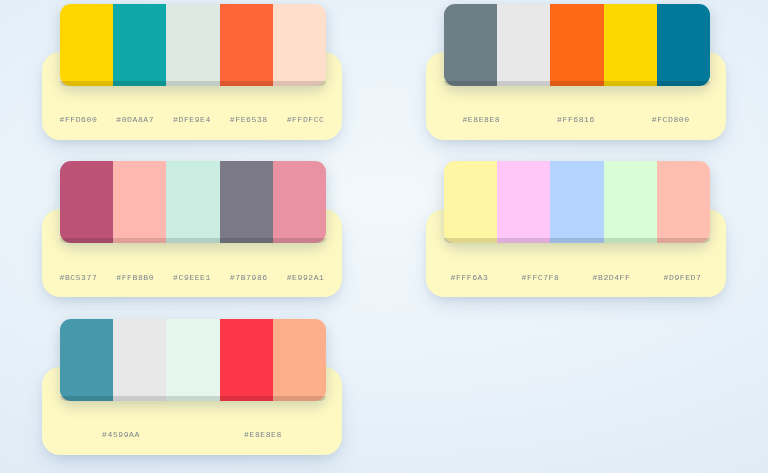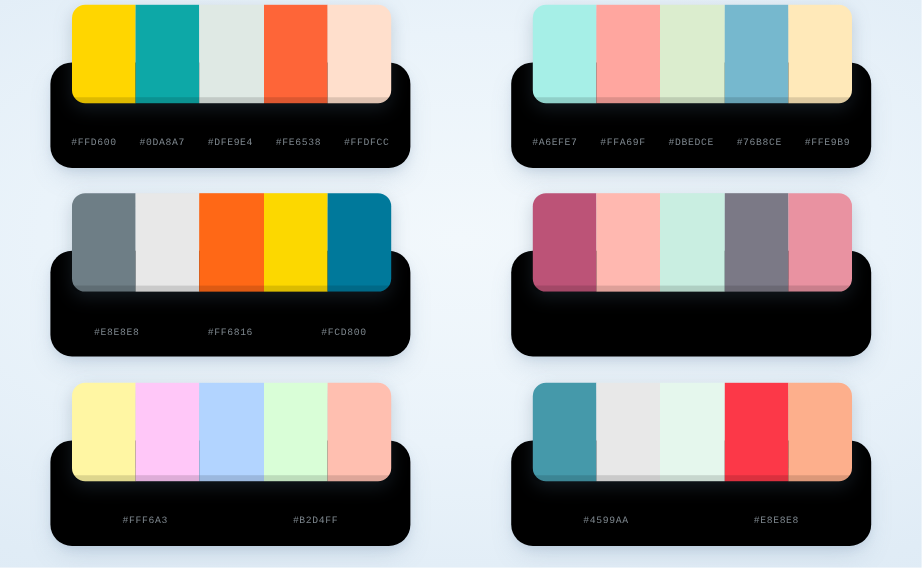--- a/index.html
+++ b/index.html
@@ -29,21 +29,21 @@
     display:flex;
     align-items:center;
     justify-content:center;
   }
 
   
   .palette-card {
     position:relative;
     width:300px;
     height:88px;
-    background:#000000;
+    background:#fef9c3;
     border-radius:18px;
     box-shadow:
       0 10px 22px -6px rgba(110,140,170,0.30),
       0 3px 8px -2px rgba(110,140,170,0.18);
     margin-top:34px;
   }
 
   
   .hex-row {
     position:absolute;
@@ -113,38 +113,20 @@
           <div class="hex-cell">#0DA8A7</div>
           <div class="hex-cell">#DFE9E4</div>
           <div class="hex-cell">#FE6538</div>
           <div class="hex-cell">#FFDFCC</div>
         </div>
       </div>
     </div>
     <div class="palette-card-wrap">
       <div class="palette-card">
         <div class="swatch-strip">
-          <div class="swatch" style="background: rgb(166, 239, 231);"></div>
-          <div class="swatch" style="background: rgb(255, 166, 159);"></div>
-          <div class="swatch" style="background: rgb(219, 237, 206);"></div>
-          <div class="swatch" style="background: rgb(118, 184, 206);"></div>
-          <div class="swatch" style="background: rgb(255, 233, 185);"></div>
-        </div>
-        <div class="hex-row">
-          <div class="hex-cell">#A6EFE7</div>
-          <div class="hex-cell">#FFA69F</div>
-          <div class="hex-cell">#DBEDCE</div>
-          <div class="hex-cell">#76B8CE</div>
-          <div class="hex-cell">#FFE9B9</div>
-        </div>
-      </div>
-    </div>
-    <div class="palette-card-wrap">
-      <div class="palette-card">
-        <div class="swatch-strip">
           <div class="swatch" style="background: rgb(110, 126, 134);"></div>
           <div class="swatch" style="background: rgb(232, 232, 232);"></div>
           <div class="swatch" style="background: rgb(255, 104, 22);"></div>
           <div class="swatch" style="background: rgb(252, 216, 0);"></div>
           <div class="swatch" style="background: rgb(0, 121, 155);"></div>
         </div>
         <div class="hex-row">
           <div class="hex-cell">#E8E8E8</div>
           <div class="hex-cell">#FF6816</div>
           <div class="hex-cell">#FCD800</div>
@@ -153,34 +135,43 @@
     </div>
     <div class="palette-card-wrap">
       <div class="palette-card">
         <div class="swatch-strip">
           <div class="swatch" style="background: rgb(188, 83, 119);"></div>
           <div class="swatch" style="background: rgb(255, 184, 176);"></div>
           <div class="swatch" style="background: rgb(201, 238, 225);"></div>
           <div class="swatch" style="background: rgb(123, 121, 134);"></div>
           <div class="swatch" style="background: rgb(233, 146, 161);"></div>
         </div>
+        <div class="hex-row">
+          <div class="hex-cell">#BC5377</div>
+          <div class="hex-cell">#FFB8B0</div>
+          <div class="hex-cell">#C9EEE1</div>
+          <div class="hex-cell">#7B7986</div>
+          <div class="hex-cell">#E992A1</div>
+        </div>
       </div>
     </div>
     <div class="palette-card-wrap">
       <div class="palette-card">
         <div class="swatch-strip">
           <div class="swatch" style="background: rgb(255, 246, 163);"></div>
           <div class="swatch" style="background: rgb(255, 199, 248);"></div>
           <div class="swatch" style="background: rgb(178, 212, 255);"></div>
           <div class="swatch" style="background: rgb(217, 254, 215);"></div>
           <div class="swatch" style="background: rgb(255, 191, 176);"></div>
         </div>
         <div class="hex-row">
           <div class="hex-cell">#FFF6A3</div>
+          <div class="hex-cell">#FFC7F8</div>
           <div class="hex-cell">#B2D4FF</div>
+          <div class="hex-cell">#D9FED7</div>
         </div>
       </div>
     </div>
     <div class="palette-card-wrap">
       <div class="palette-card">
         <div class="swatch-strip">
           <div class="swatch" style="background: rgb(69, 153, 170);"></div>
           <div class="swatch" style="background: rgb(232, 232, 232);"></div>
           <div class="swatch" style="background: rgb(229, 247, 237);"></div>
           <div class="swatch" style="background: rgb(252, 56, 72);"></div>

